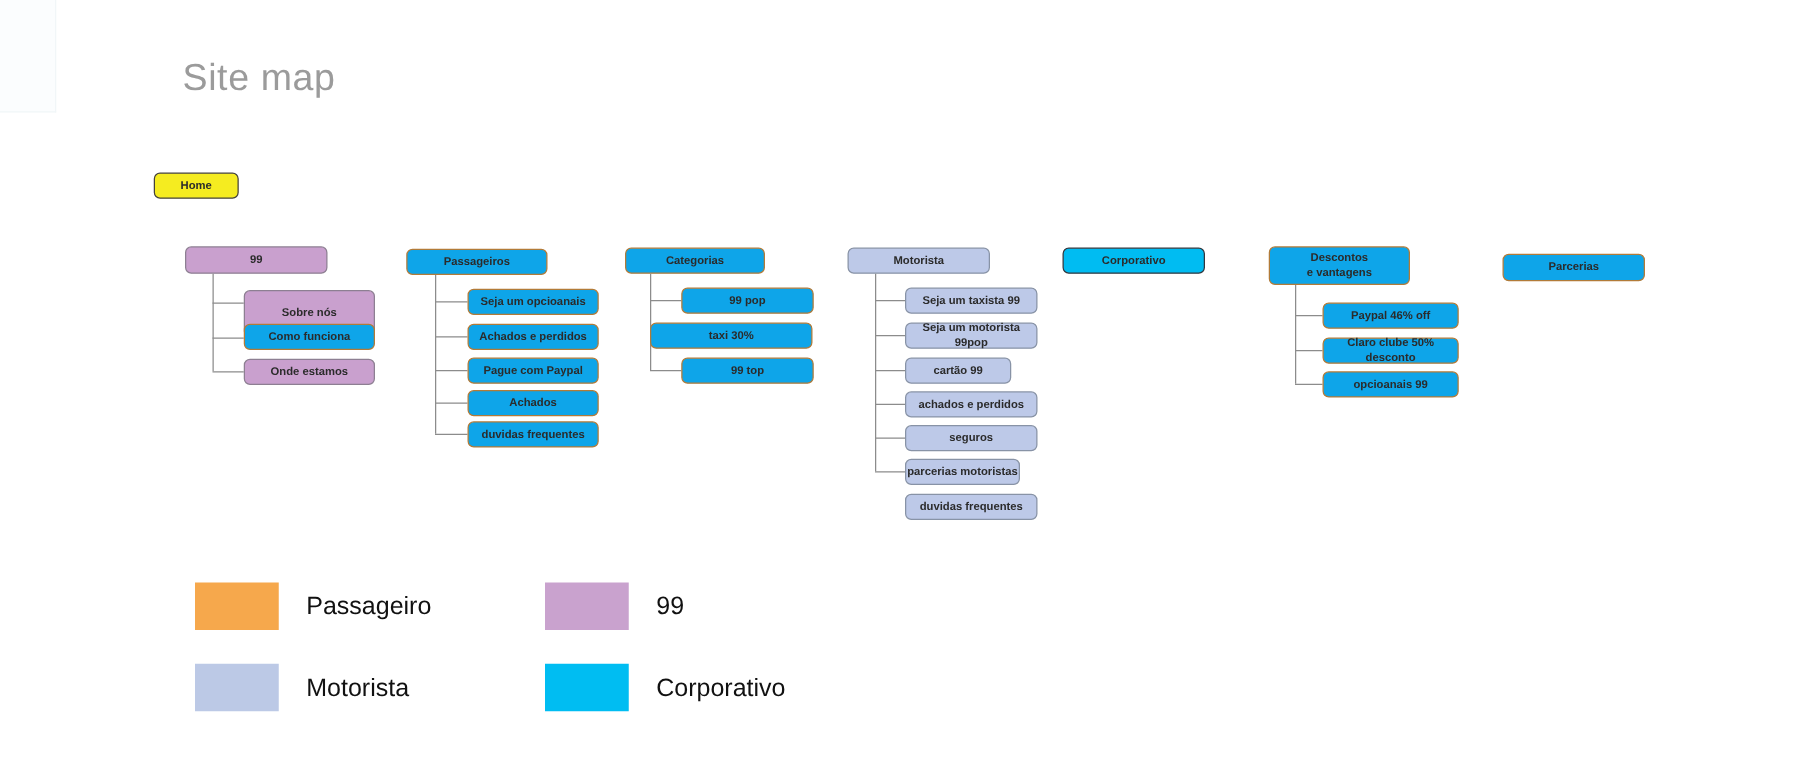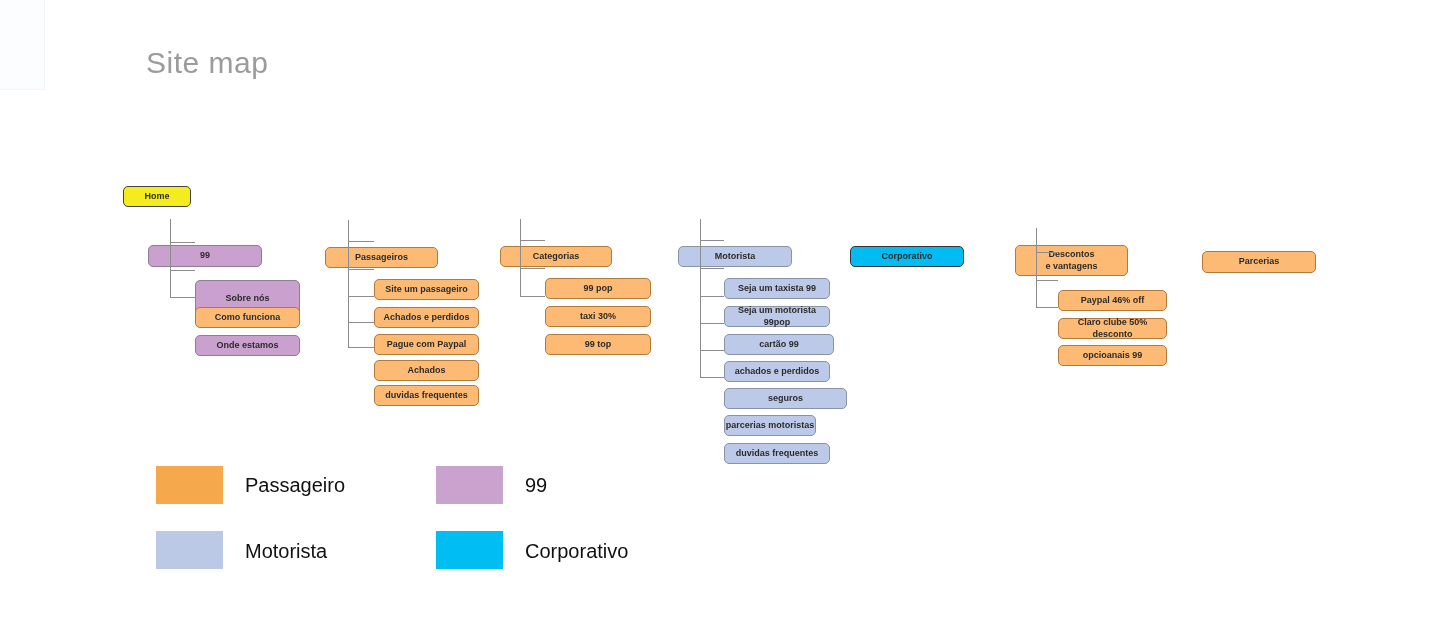--- a/index.html
+++ b/index.html
@@ -8,22 +8,22 @@
          font-family:"Liberation Sans", sans-serif; }
 
   .page-corner { position:absolute; left:0; top:0; width:45px; height:90px;
     background:#fbfdfe; border-right:1px solid #f1f6f8; border-bottom:1px solid #f1f6f8; }
 
   .page-title { position:absolute; left:146px; top:46px; font-size:30px;
     color:#9b9b9b; font-weight:400; letter-spacing:0.5px;text-align:right; }
 
   .node { position:absolute; display:flex; align-items:center; justify-content:center;
     font-size:9px; font-weight:bold; color:#2b2b2b; text-align:center;
-    border-radius:5px; line-height:1.25; white-space:pre-line; cursor:default;margin-top:48px; }
-  .orange { background:#fdba74; border:1.5px solid #B27B39; }
+    border-radius:5px; line-height:1.25; white-space:pre-line; cursor:default; }
+  .orange { background:#0ea5e9; border:1.5px solid #B27B39; }
   .purple { background:#C9A0CE; border:1.5px solid #8D7F92; }
   .blue   { background:#BDC9E8; border:1.5px solid #8893A6; }
   .cyan   { background:#00BCF2; border:1.5px solid #32373E; }
   .yellow { background:#F5EC20; border:1.5px solid #44423B; }
 
   .vline { position:absolute; width:1px; background:#8c8c8c; }
   .hline { position:absolute; height:1px; background:#8c8c8c; }
 
   .legend-swatch { position:absolute; width:67px; height:38px; }
   .sw-orange { background:#F6A84C; }
@@ -50,48 +50,48 @@
 <div class="node orange" style="left:195px;top:259px;width:105px;height:21px">Como funciona</div>
 <div class="node purple" style="left:195px;top:287px;width:105px;height:21px">Onde estamos</div>
 
 <div class="node orange" style="left:325px;top:199px;width:113px;height:21px">Passageiros</div>
 <div class="vline" style="left:348px;top:220px;height:127px"></div>
 <div class="hline" style="left:348px;top:241px;width:26px"></div>
 <div class="hline" style="left:348px;top:269px;width:26px"></div>
 <div class="hline" style="left:348px;top:296px;width:26px"></div>
 <div class="hline" style="left:348px;top:322px;width:26px"></div>
 <div class="hline" style="left:348px;top:347px;width:26px"></div>
-<div class="node orange" style="left:374px;top:231px;width:105px;height:21px">Site um passageiro</div>
+<div class="node orange" style="left:374px;top:231px;width:105px;height:21px">Seja um opcioanais</div>
 <div class="node orange" style="left:374px;top:259px;width:105px;height:21px">Achados e perdidos</div>
 <div class="node orange" style="left:374px;top:286px;width:105px;height:21px">Pague com Paypal</div>
 <div class="node orange" style="left:374px;top:312px;width:105px;height:21px">Achados</div>
 <div class="node orange" style="left:374px;top:337px;width:105px;height:21px">duvidas frequentes</div>
 
 <div class="node orange" style="left:500px;top:198px;width:112px;height:21px">Categorias</div>
 <div class="vline" style="left:520px;top:219px;height:77px"></div>
 <div class="hline" style="left:520px;top:240px;width:25px"></div>
 <div class="hline" style="left:520px;top:268px;width:25px"></div>
 <div class="hline" style="left:520px;top:296px;width:25px"></div>
 <div class="node orange" style="left:545px;top:230px;width:106px;height:21px">99 pop</div>
-<div class="node orange" style="left:545px;top:258px;width:106px;height:21px">taxi 30%</div>
+<div class="node orange" style="left:520px;top:258px;width:130px;height:21px">taxi 30%</div>
 <div class="node orange" style="left:545px;top:286px;width:106px;height:21px">99 top</div>
 
 <div class="node blue" style="left:678px;top:198px;width:114px;height:21px">Motorista</div>
 <div class="vline" style="left:700px;top:219px;height:158px"></div>
 <div class="hline" style="left:700px;top:240px;width:24px"></div>
 <div class="hline" style="left:700px;top:268px;width:24px"></div>
 <div class="hline" style="left:700px;top:296px;width:24px"></div>
 <div class="hline" style="left:700px;top:323px;width:24px"></div>
 <div class="hline" style="left:700px;top:350px;width:24px"></div>
 <div class="hline" style="left:700px;top:377px;width:24px"></div>
 <div class="node blue" style="left:724px;top:230px;width:106px;height:21px">Seja um taxista 99</div>
 <div class="node blue" style="left:724px;top:258px;width:106px;height:21px">Seja um motorista 99pop</div>
-<div class="node blue" style="left:724px;top:286px;width:110px;height:21px">cartão 99</div>
+<div class="node blue" style="left:724px;top:286px;width:85px;height:21px">cartão 99</div>
 <div class="node blue" style="left:724px;top:313px;width:106px;height:21px">achados e perdidos</div>
-<div class="node blue" style="left:724px;top:340px;width:123px;height:21px">seguros</div>
+<div class="node blue" style="left:724px;top:340px;width:106px;height:21px">seguros</div>
 <div class="node blue" style="left:724px;top:367px;width:92px;height:21px">parcerias motoristas</div>
 <div class="node blue" style="left:724px;top:395px;width:106px;height:21px">duvidas frequentes</div>
 
 <div class="node cyan" style="left:850px;top:198px;width:114px;height:21px">Corporativo</div>
 
 <div class="node orange" style="left:1015px;top:197px;width:113px;height:31px">Descontos
 e vantagens</div>
 <div class="vline" style="left:1036px;top:228px;height:79px"></div>
 <div class="hline" style="left:1036px;top:252px;width:22px"></div>
 <div class="hline" style="left:1036px;top:280px;width:22px"></div>

